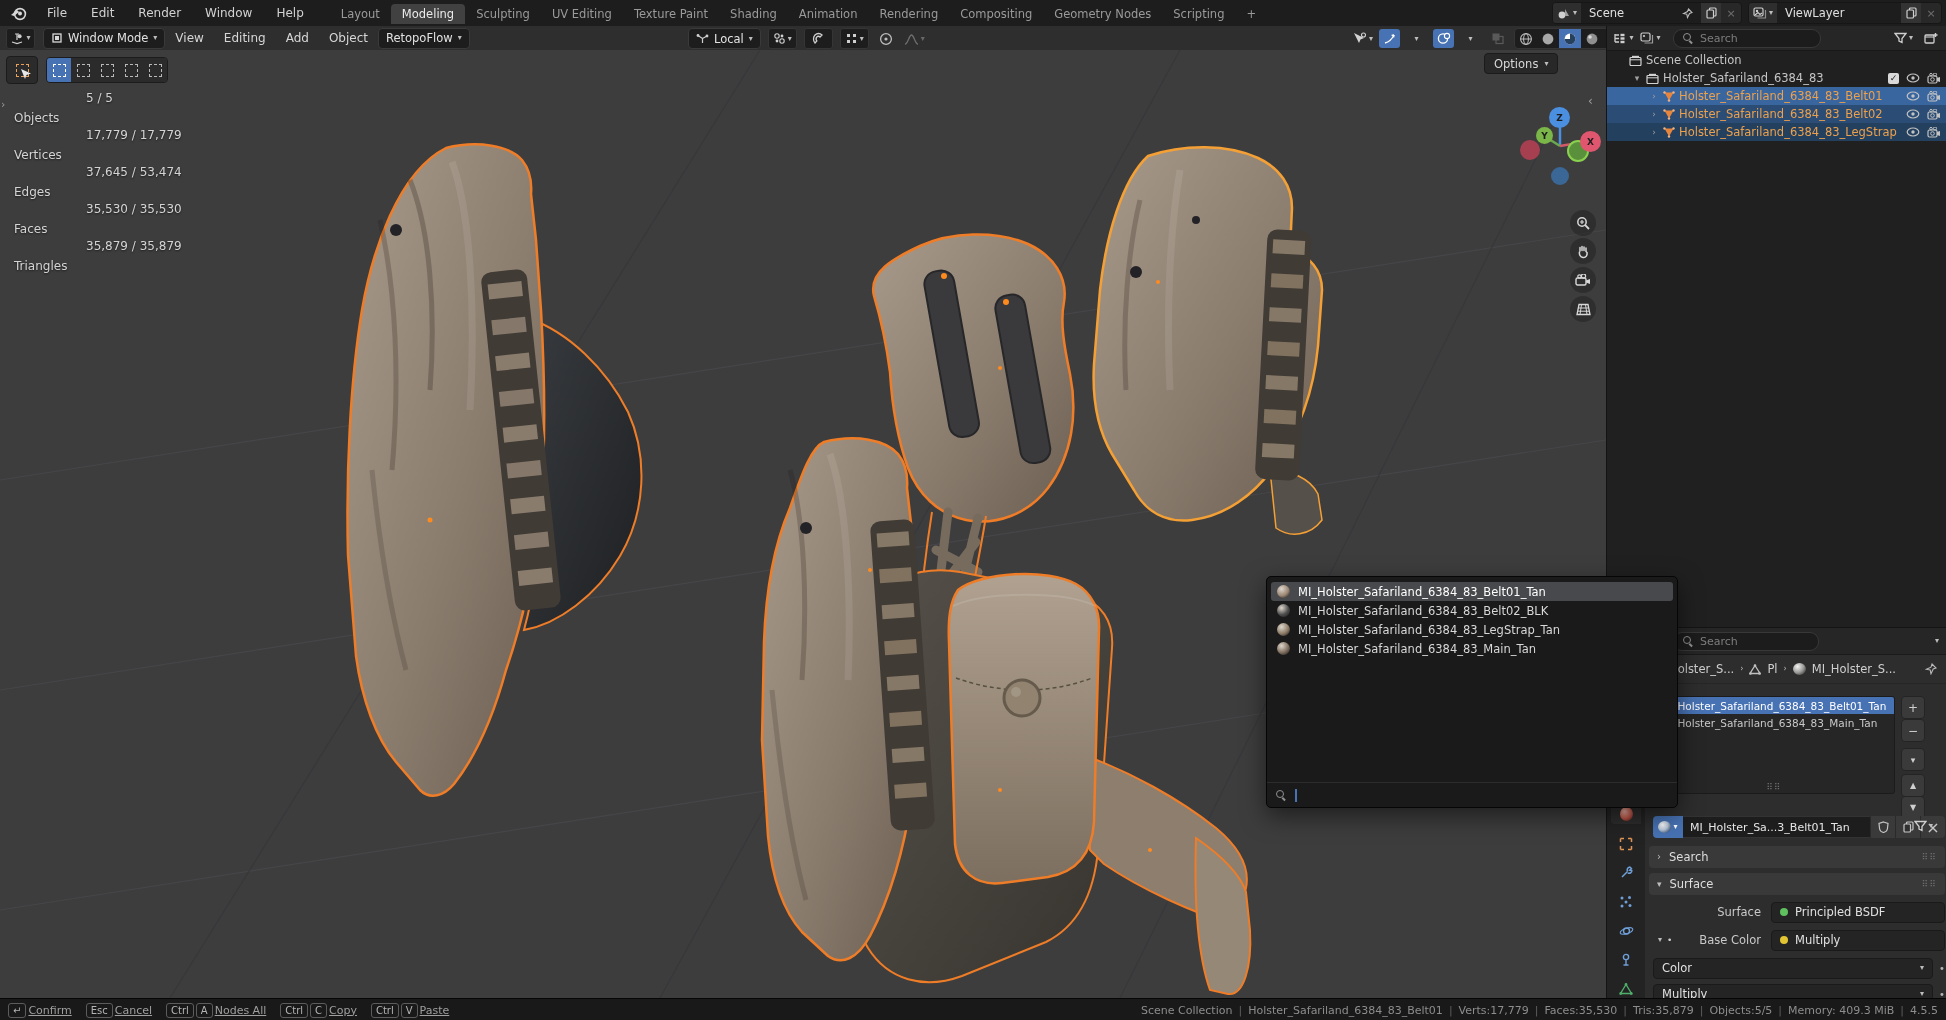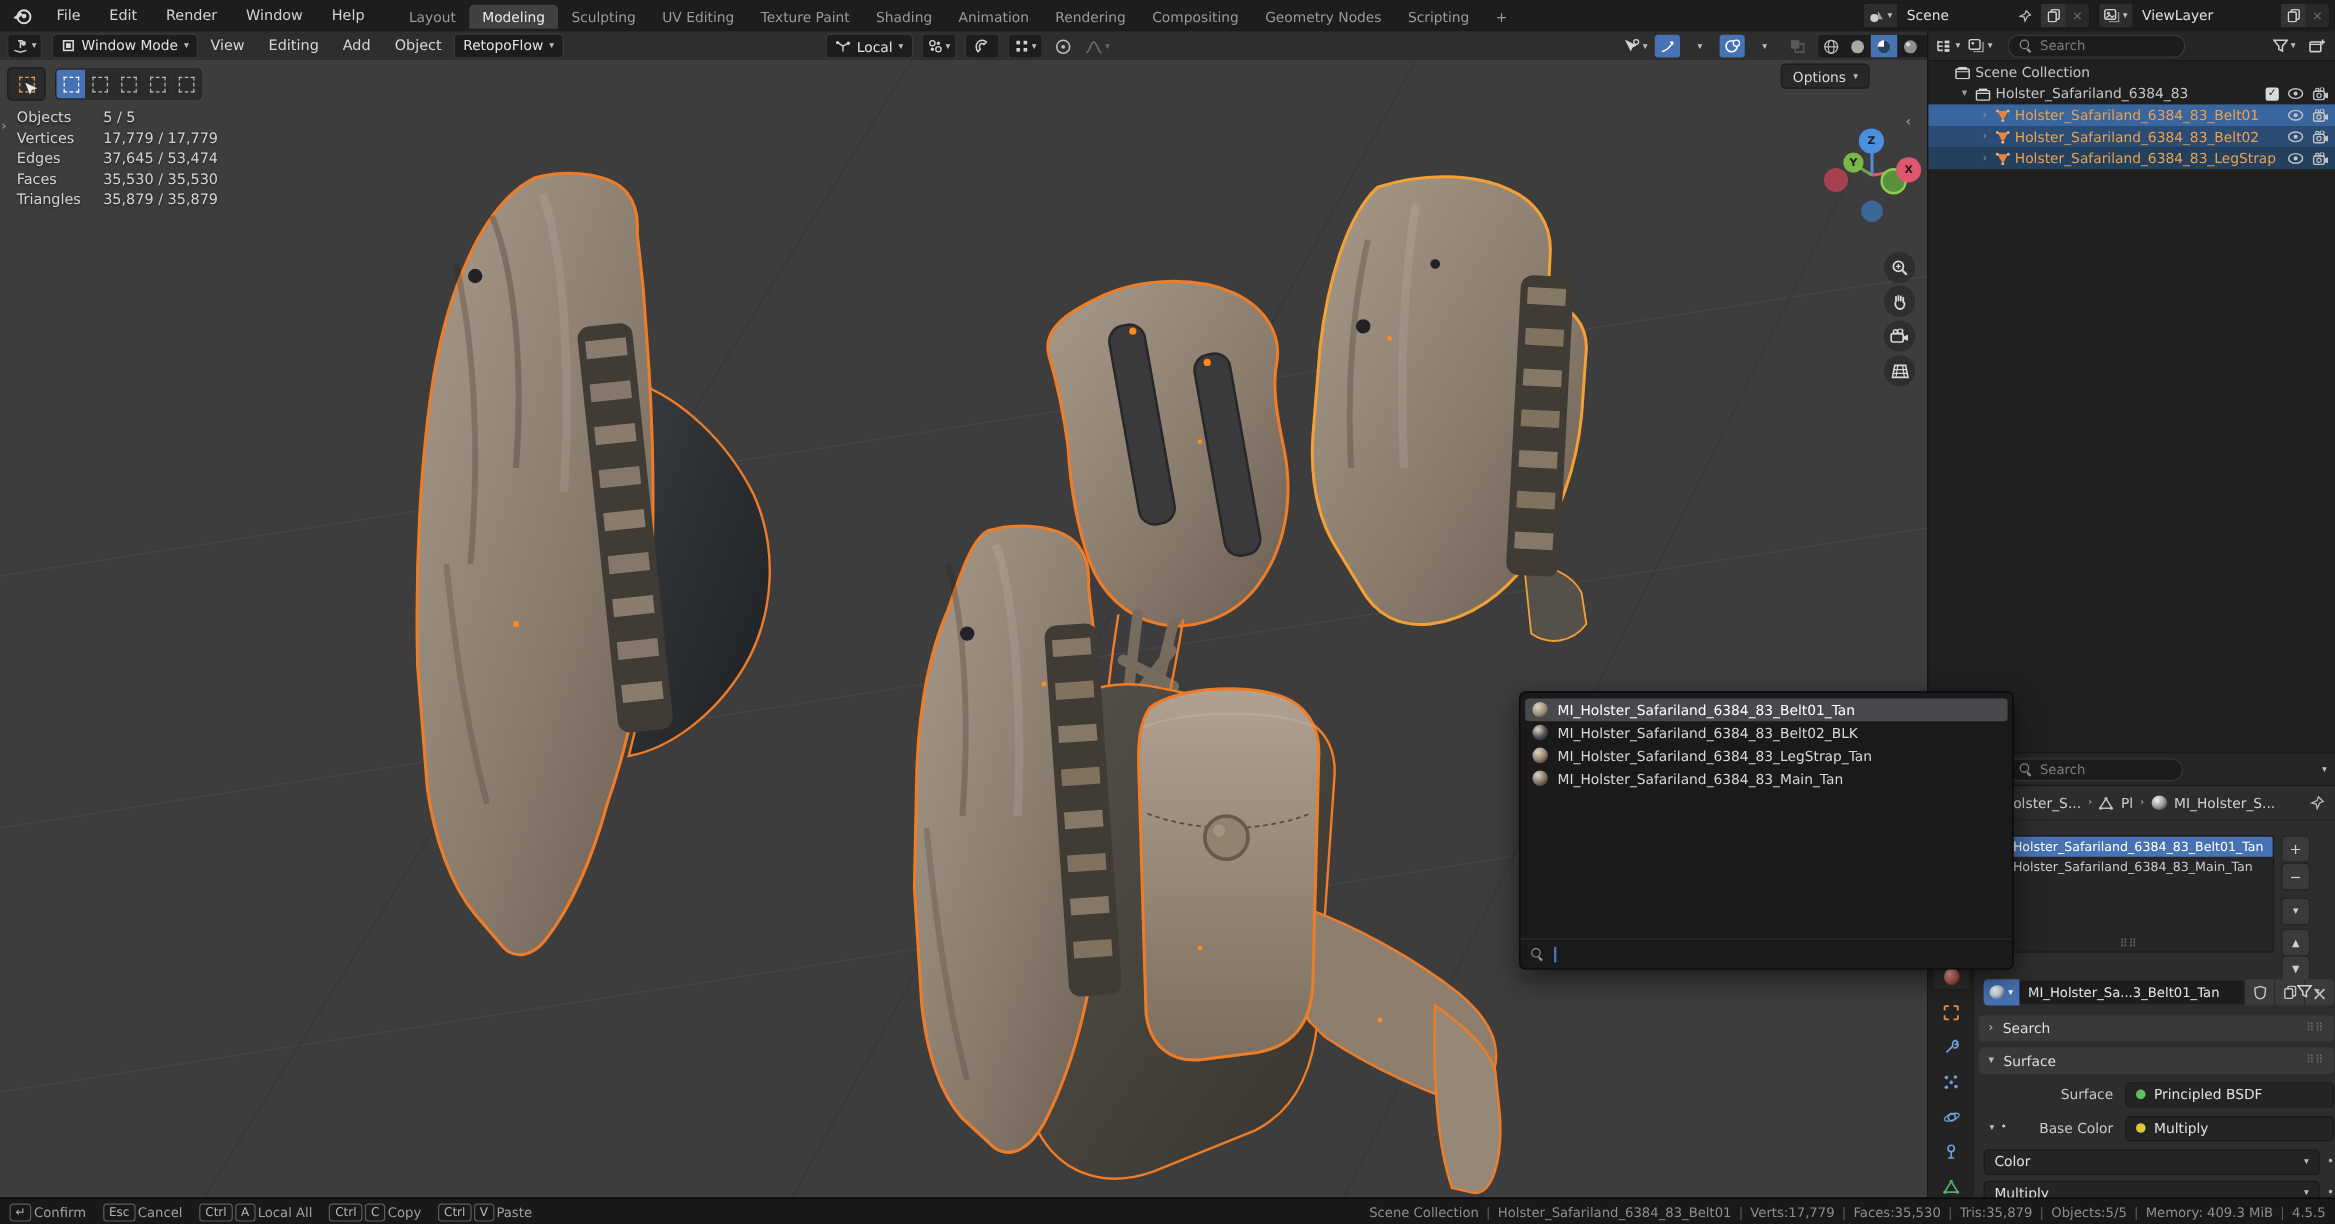--- a/index.html
+++ b/index.html
@@ -38,21 +38,21 @@
   #viewport{left:0;top:50px;width:1606px;height:948px;background:#3d3d3e;overflow:hidden;}
   #toolrow{left:6px;top:6px;display:flex;gap:8px;align-items:center;}
   .tool-big{width:30px;height:26px;background:#2b2b2b;border:1px solid #1c1c1c;border-radius:4px;display:flex;align-items:center;justify-content:center;}
   .selmode{display:flex;border-radius:4px;overflow:hidden;border:1px solid #1c1c1c;}
   .selmode .sm{width:24px;height:24px;background:#2b2b2b;display:flex;align-items:center;justify-content:center;}
   .selmode .sm.on{background:#4772b3;}
   .dashbox{width:11px;height:11px;border:1px dashed #b9b9b9;}
   .dashbox.orange{border-color:#e9a15b;}
   #stats-overlay{left:14px;top:40px;font-size:12px;color:#d4d4d4;text-shadow:0 1px 2px rgba(0,0,0,.55);}
   #stats-overlay .srow{display:flex;line-height:17px;}
-  #stats-overlay .lab{width:72px;}
+  #stats-overlay .lab{width:72px;margin-top:20px;}
   #expander-arrow{left:1px;top:48px;color:#9a9a9a;font-size:11px;}
   #options-btn{left:1484px;top:3px;height:19px;background:#282828;border:1px solid #1b1b1b;border-radius:4px;display:flex;align-items:center;gap:6px;padding:0 9px;font-size:11.5px;color:#d8d8d8;}
   #collapse-arrow{left:1588px;top:44px;color:#a0a0a0;font-size:12px;}
   .navball{position:absolute;border-radius:50%;display:flex;align-items:center;justify-content:center;font-size:9px;font-weight:bold;color:#1d1d1d;}
   .viewbtn{position:absolute;width:26px;height:26px;border-radius:50%;background:rgba(35,35,35,.55);display:flex;align-items:center;justify-content:center;}
 
   
   #mat-popup{left:1266px;top:576px;width:410px;height:230px;background:#1a1a1a;border:1px solid #060606;border-radius:5px;box-shadow:0 8px 24px rgba(0,0,0,.5);z-index:60;display:flex;flex-direction:column;}
   #mat-popup .items{padding:5px 4px;}
   .pop-item{height:19px;display:flex;align-items:center;gap:8px;padding:0 6px;font-size:11.5px;color:#d8d8d8;border-radius:3px;}
@@ -105,21 +105,21 @@
   .full-dd{flex:1;height:19px;background:#242424;border:1px solid #1a1a1a;border-radius:4px;display:flex;align-items:center;padding:0 8px;color:#e0e0e0;gap:6px;}
   .anim-dot{color:#b5b5b5;margin-left:6px;font-size:10px;}
 
   
   #statusbar{left:0;top:998px;width:1946px;height:22px;background:#191919;border-top:1px solid #060606;display:flex;align-items:center;font-size:11px;color:#9a9a9a;}
   #hints{display:flex;gap:14px;padding-left:8px;}
   .hint{display:flex;align-items:center;gap:2px;}
   .kbd{border:1px solid #5c5c5c;border-radius:3px;padding:0 4px;line-height:13px;font-size:10px;color:#b4b4b4;}
   #sb-stats{position:absolute;right:8px;color:#8d8d8d;}
   #sb-stats .sep{color:#5e5e5e;padding:0 6px;}
-  .ghost{color:#9f9f9f;}
+  .ghost{color:#9f9f9f;text-decoration:underline;}
 </style>
 </head>
 <body>
 
 <div id="root">
 
   <div id="topbar" class="abs row">
     <span style="padding:0 8px 0 10px">
       <svg width="17" height="15" viewBox="0 0 17 15">
           <circle cx="10" cy="8" r="5.4" fill="none" stroke="#d8d8d8" stroke-width="1.6"></circle>
@@ -975,21 +975,21 @@
             <span class="kbd">Esc</span>
           </span>
           <span class="ghost">Cancel</span>
         </span>
 
         <span class="hint">
           <span class="row" style="gap:2px">
             <span class="kbd">Ctrl</span>
             <span class="kbd">A</span>
           </span>
-          <span class="ghost">Local All</span>
+          <span class="ghost">Nodes All</span>
         </span>
 
         <span class="hint">
           <span class="row" style="gap:2px">
             <span class="kbd">Ctrl</span>
             <span class="kbd">C</span>
           </span>
           <span class="ghost">Copy</span>
         </span>
 

